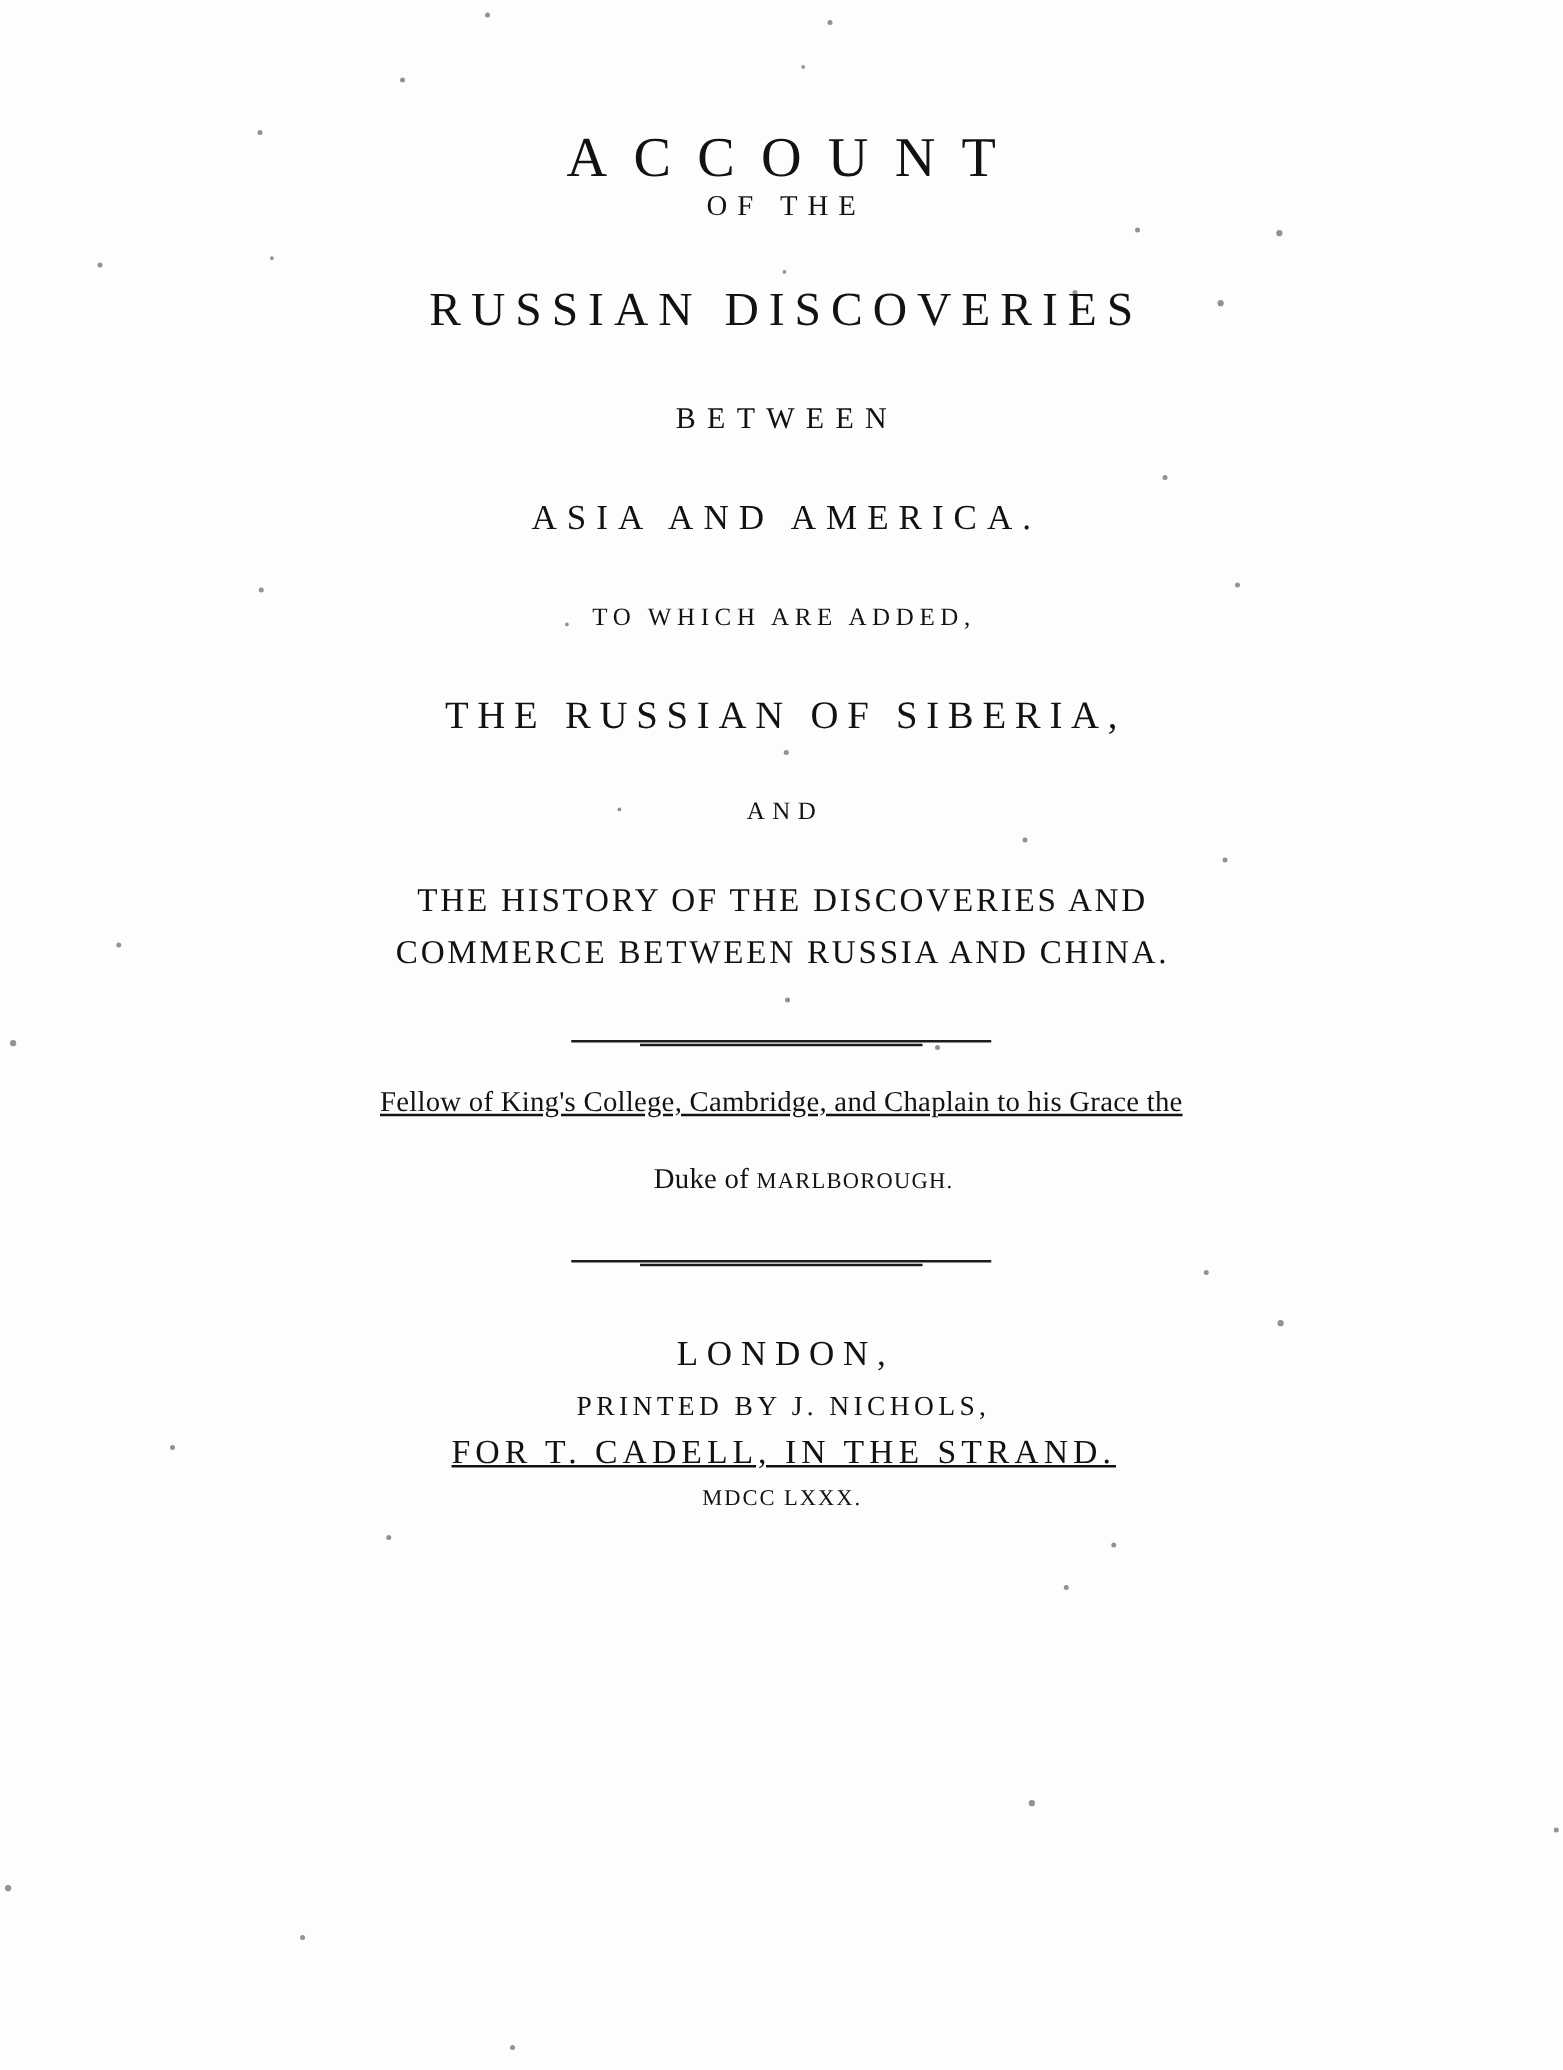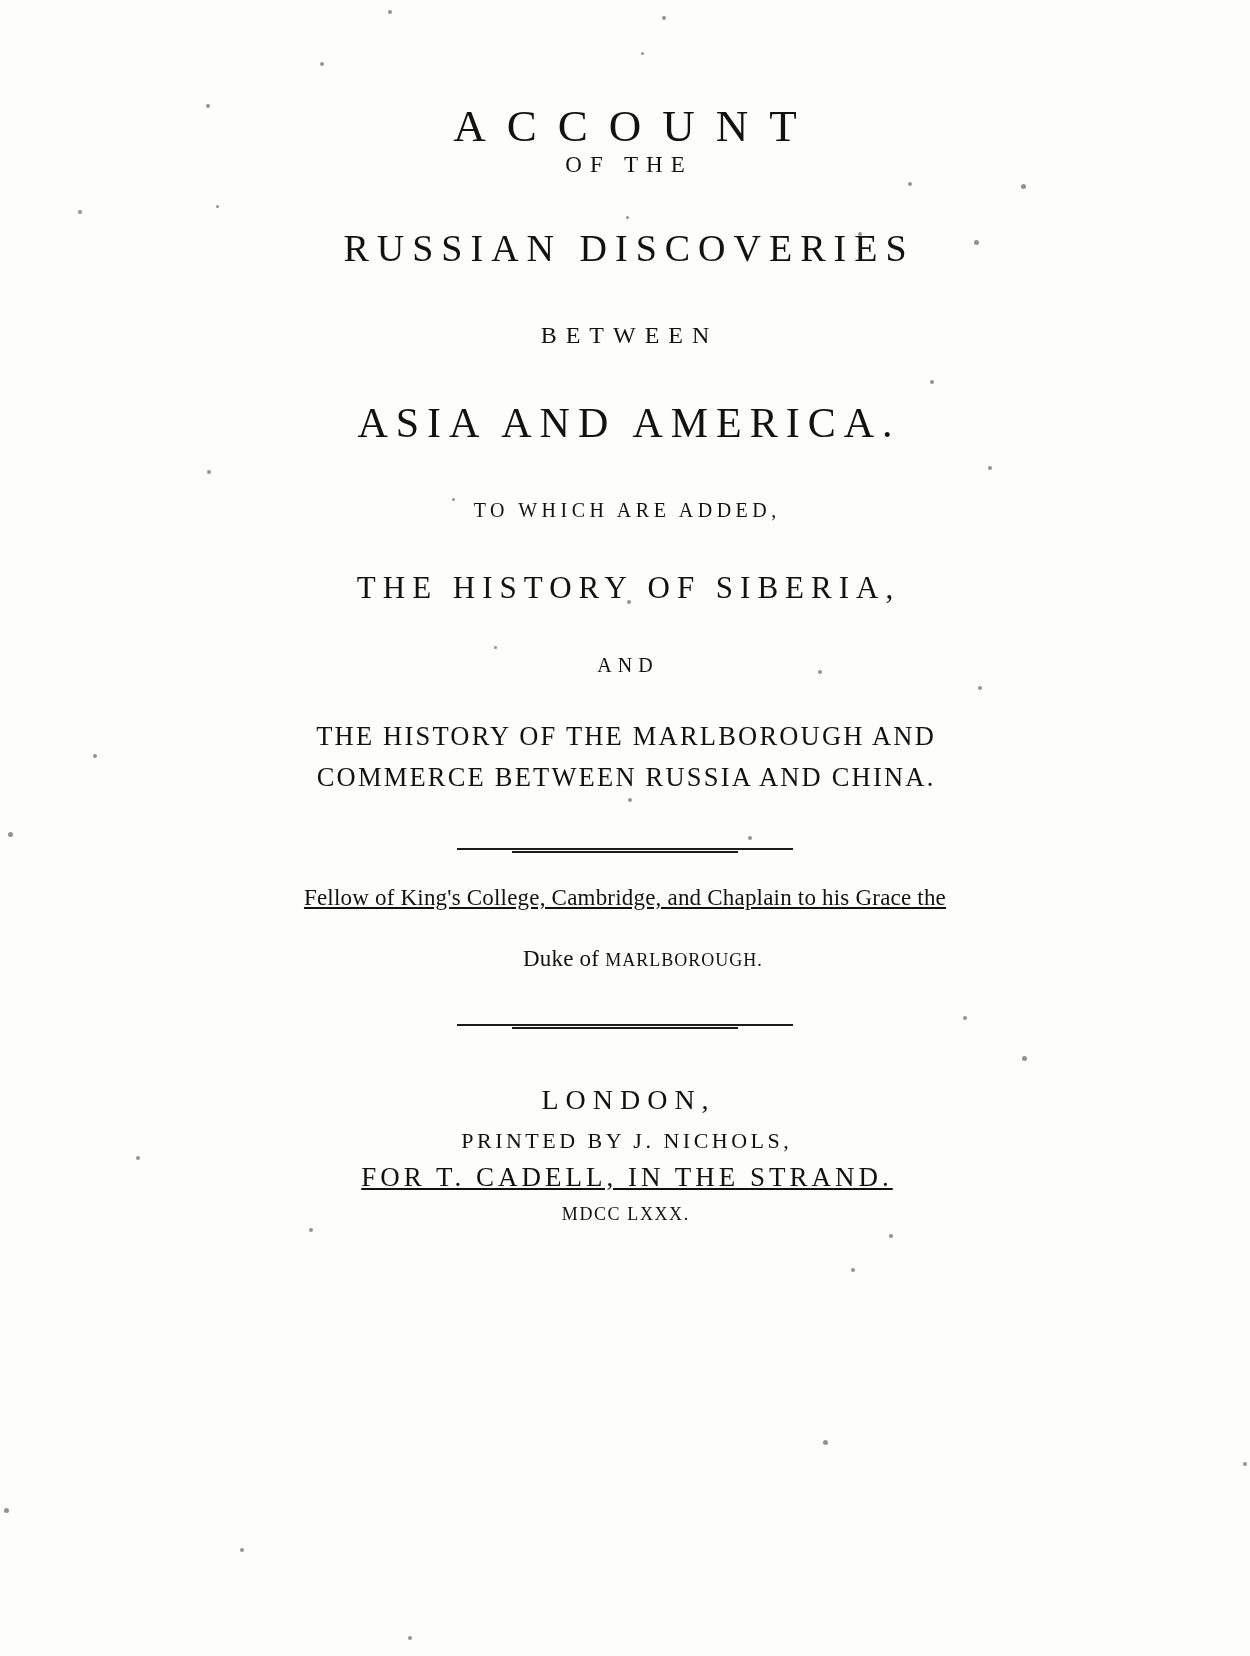--- a/index.html
+++ b/index.html
@@ -61,21 +61,21 @@
     text-indent: 8px;
   }
   .l-between {
     margin-top: 52px;
     font-size: 24px;
     letter-spacing: 9px;
     text-indent: 9px;
   }
   .l-asia {
     margin-top: 50px;
-    font-size: 42px;
+    font-size: 28px;
     letter-spacing: 8px;
     text-indent: 8px;
   }
   .l-added {
     margin-top: 52px;
     font-size: 20px;
     letter-spacing: 4.5px;
     text-indent: 4.5px;
   }
   .l-conquest {
@@ -218,25 +218,25 @@
     <div class="line l-ofthe">OF THE</div>
 
     <div class="line l-russian">RUSSIAN DISCOVERIES</div>
 
     <div class="line l-between">BETWEEN</div>
 
     <div class="line l-asia">ASIA AND AMERICA.</div>
 
     <div class="line l-added">TO WHICH ARE ADDED,</div>
 
-    <div class="line l-conquest">THE HISTORY OF SIBERIA,</div>
+    <div class="line l-conquest">THE RUSSIAN OF SIBERIA,</div>
 
     <div class="line l-and">AND</div>
 
-    <div class="line l-hist1">THE HISTORY OF THE MARLBOROUGH AND</div>
+    <div class="line l-hist1">THE HISTORY OF THE DISCOVERIES AND</div>
 
     <div class="line l-hist2">COMMERCE BETWEEN RUSSIA AND CHINA.</div>
 
     <div class="rule rule-top"></div>
 
 
     <div class="line l-fellow1">Fellow of King's College, Cambridge, and Chaplain to his Grace the</div>
 
     <div class="line l-fellow2">
       <span>Duke of </span><span class="sc">MARLBOROUGH.</span>

